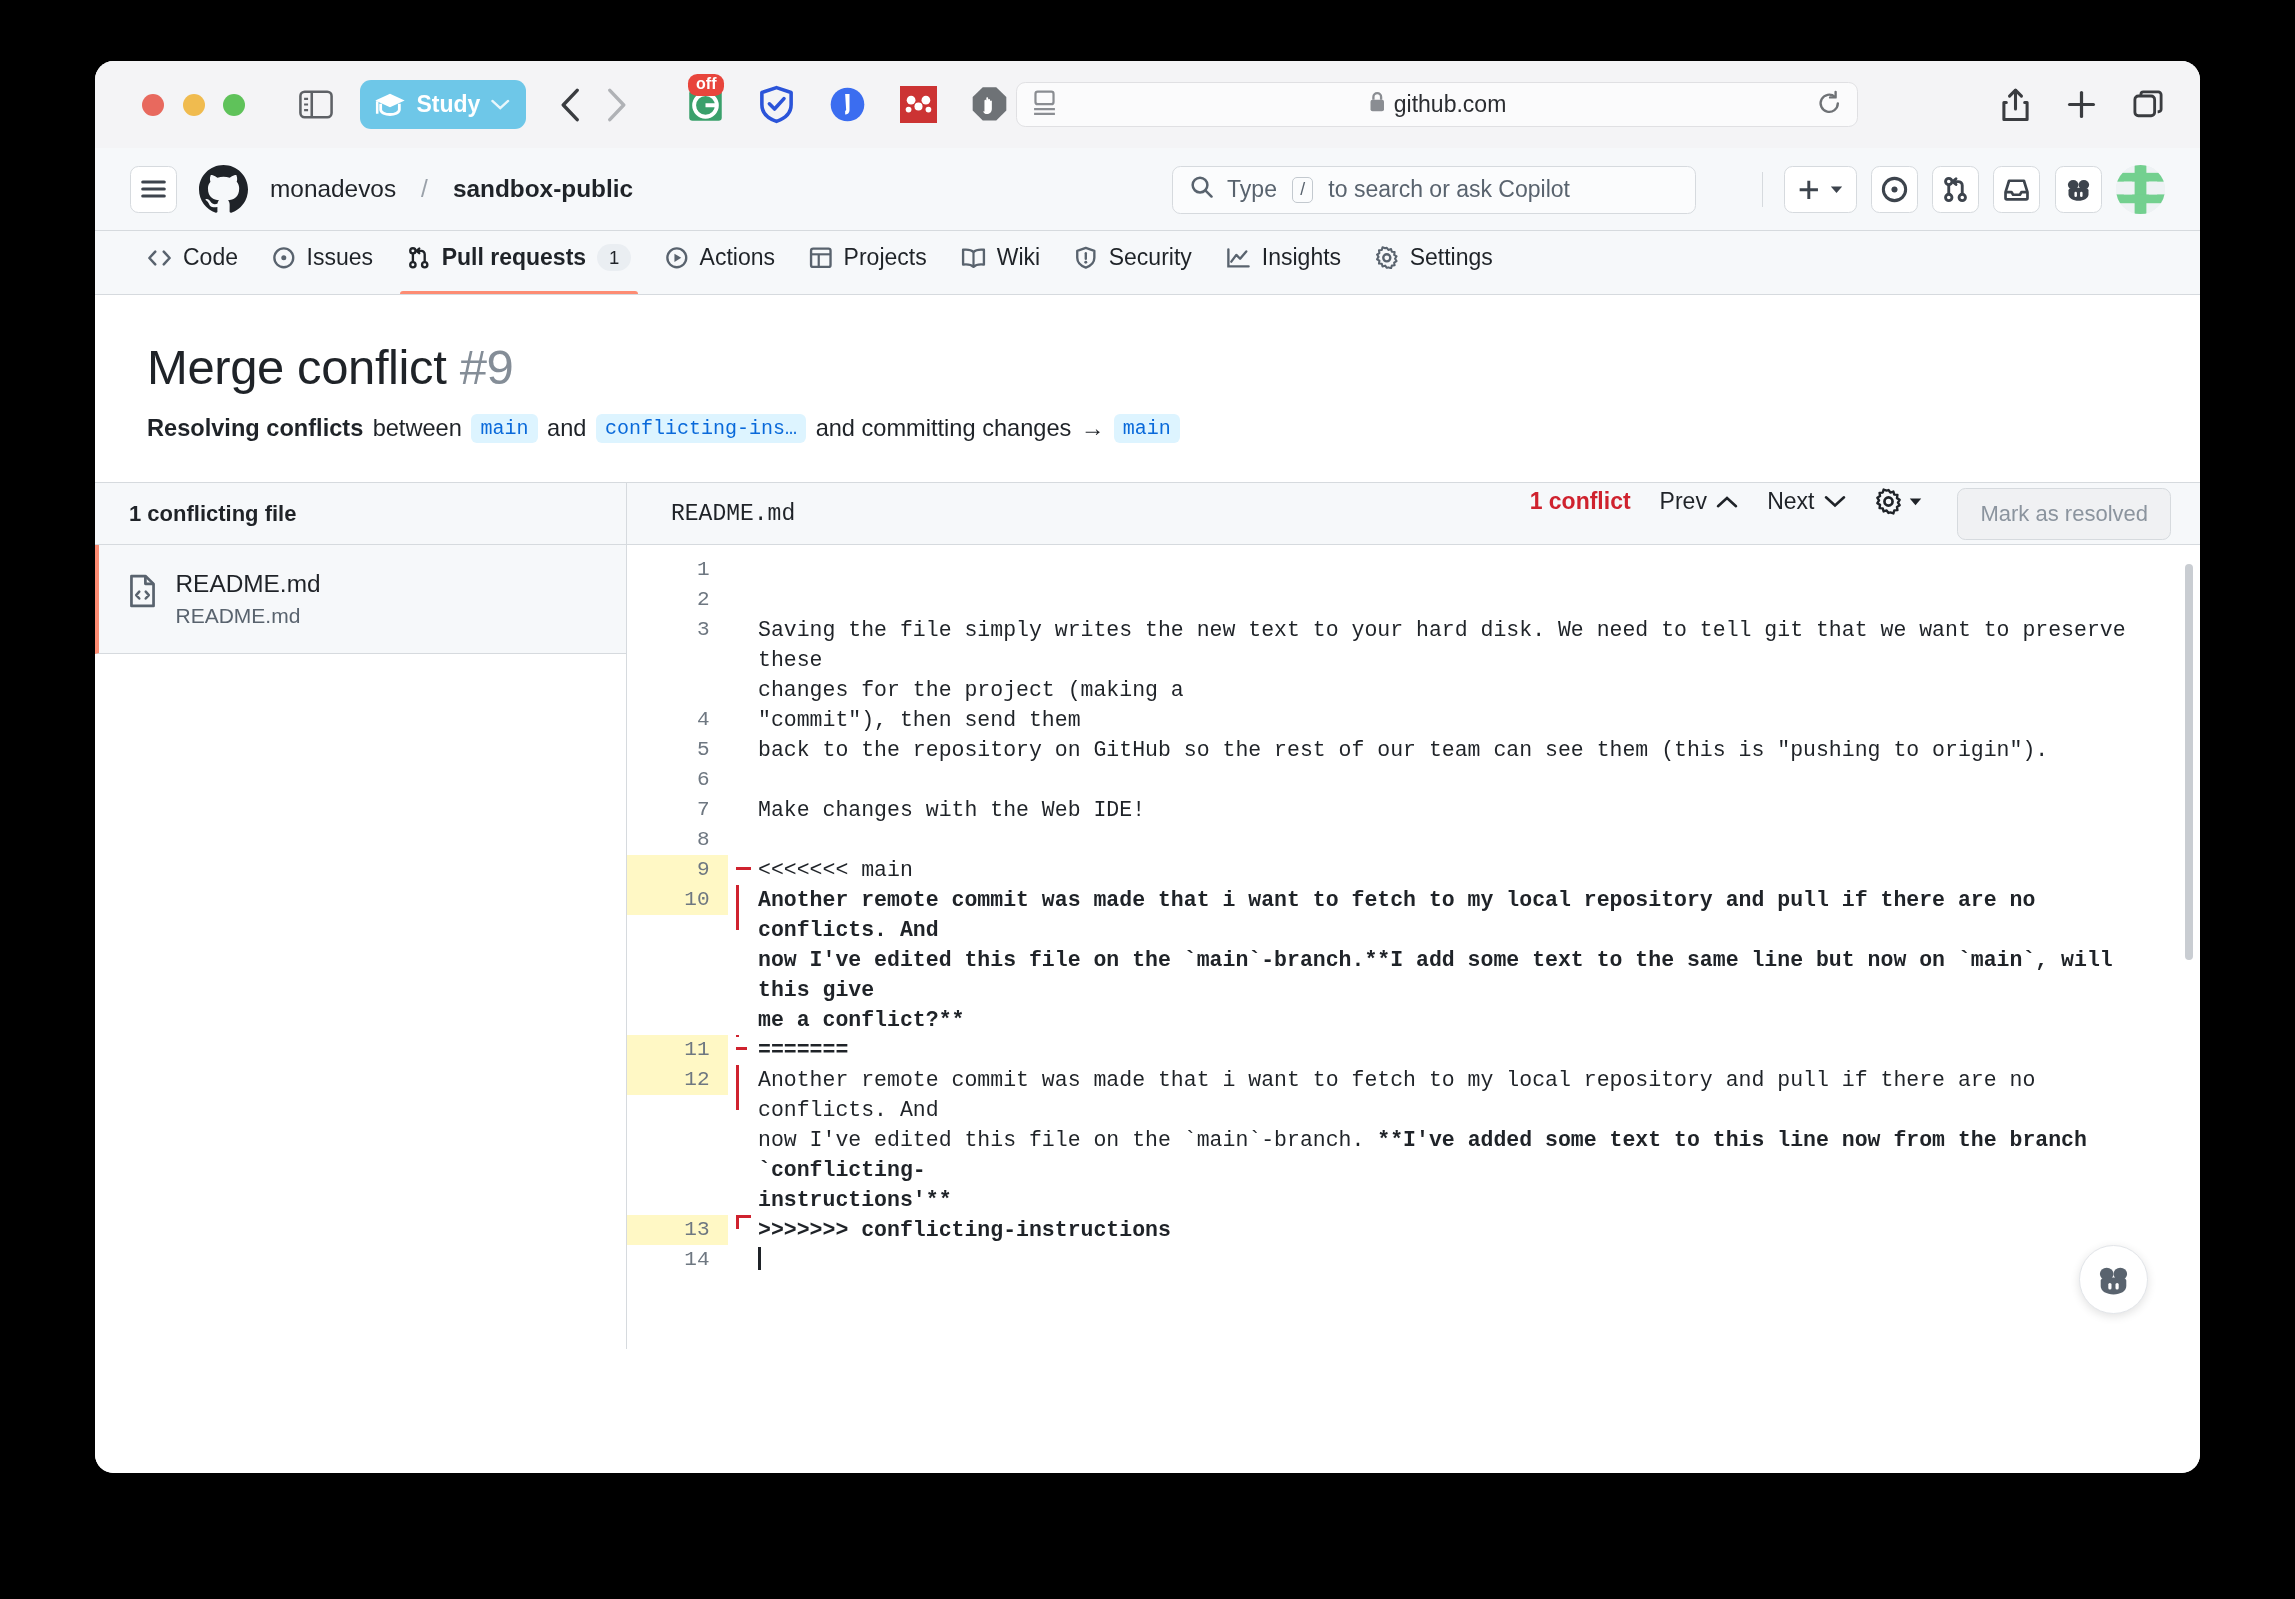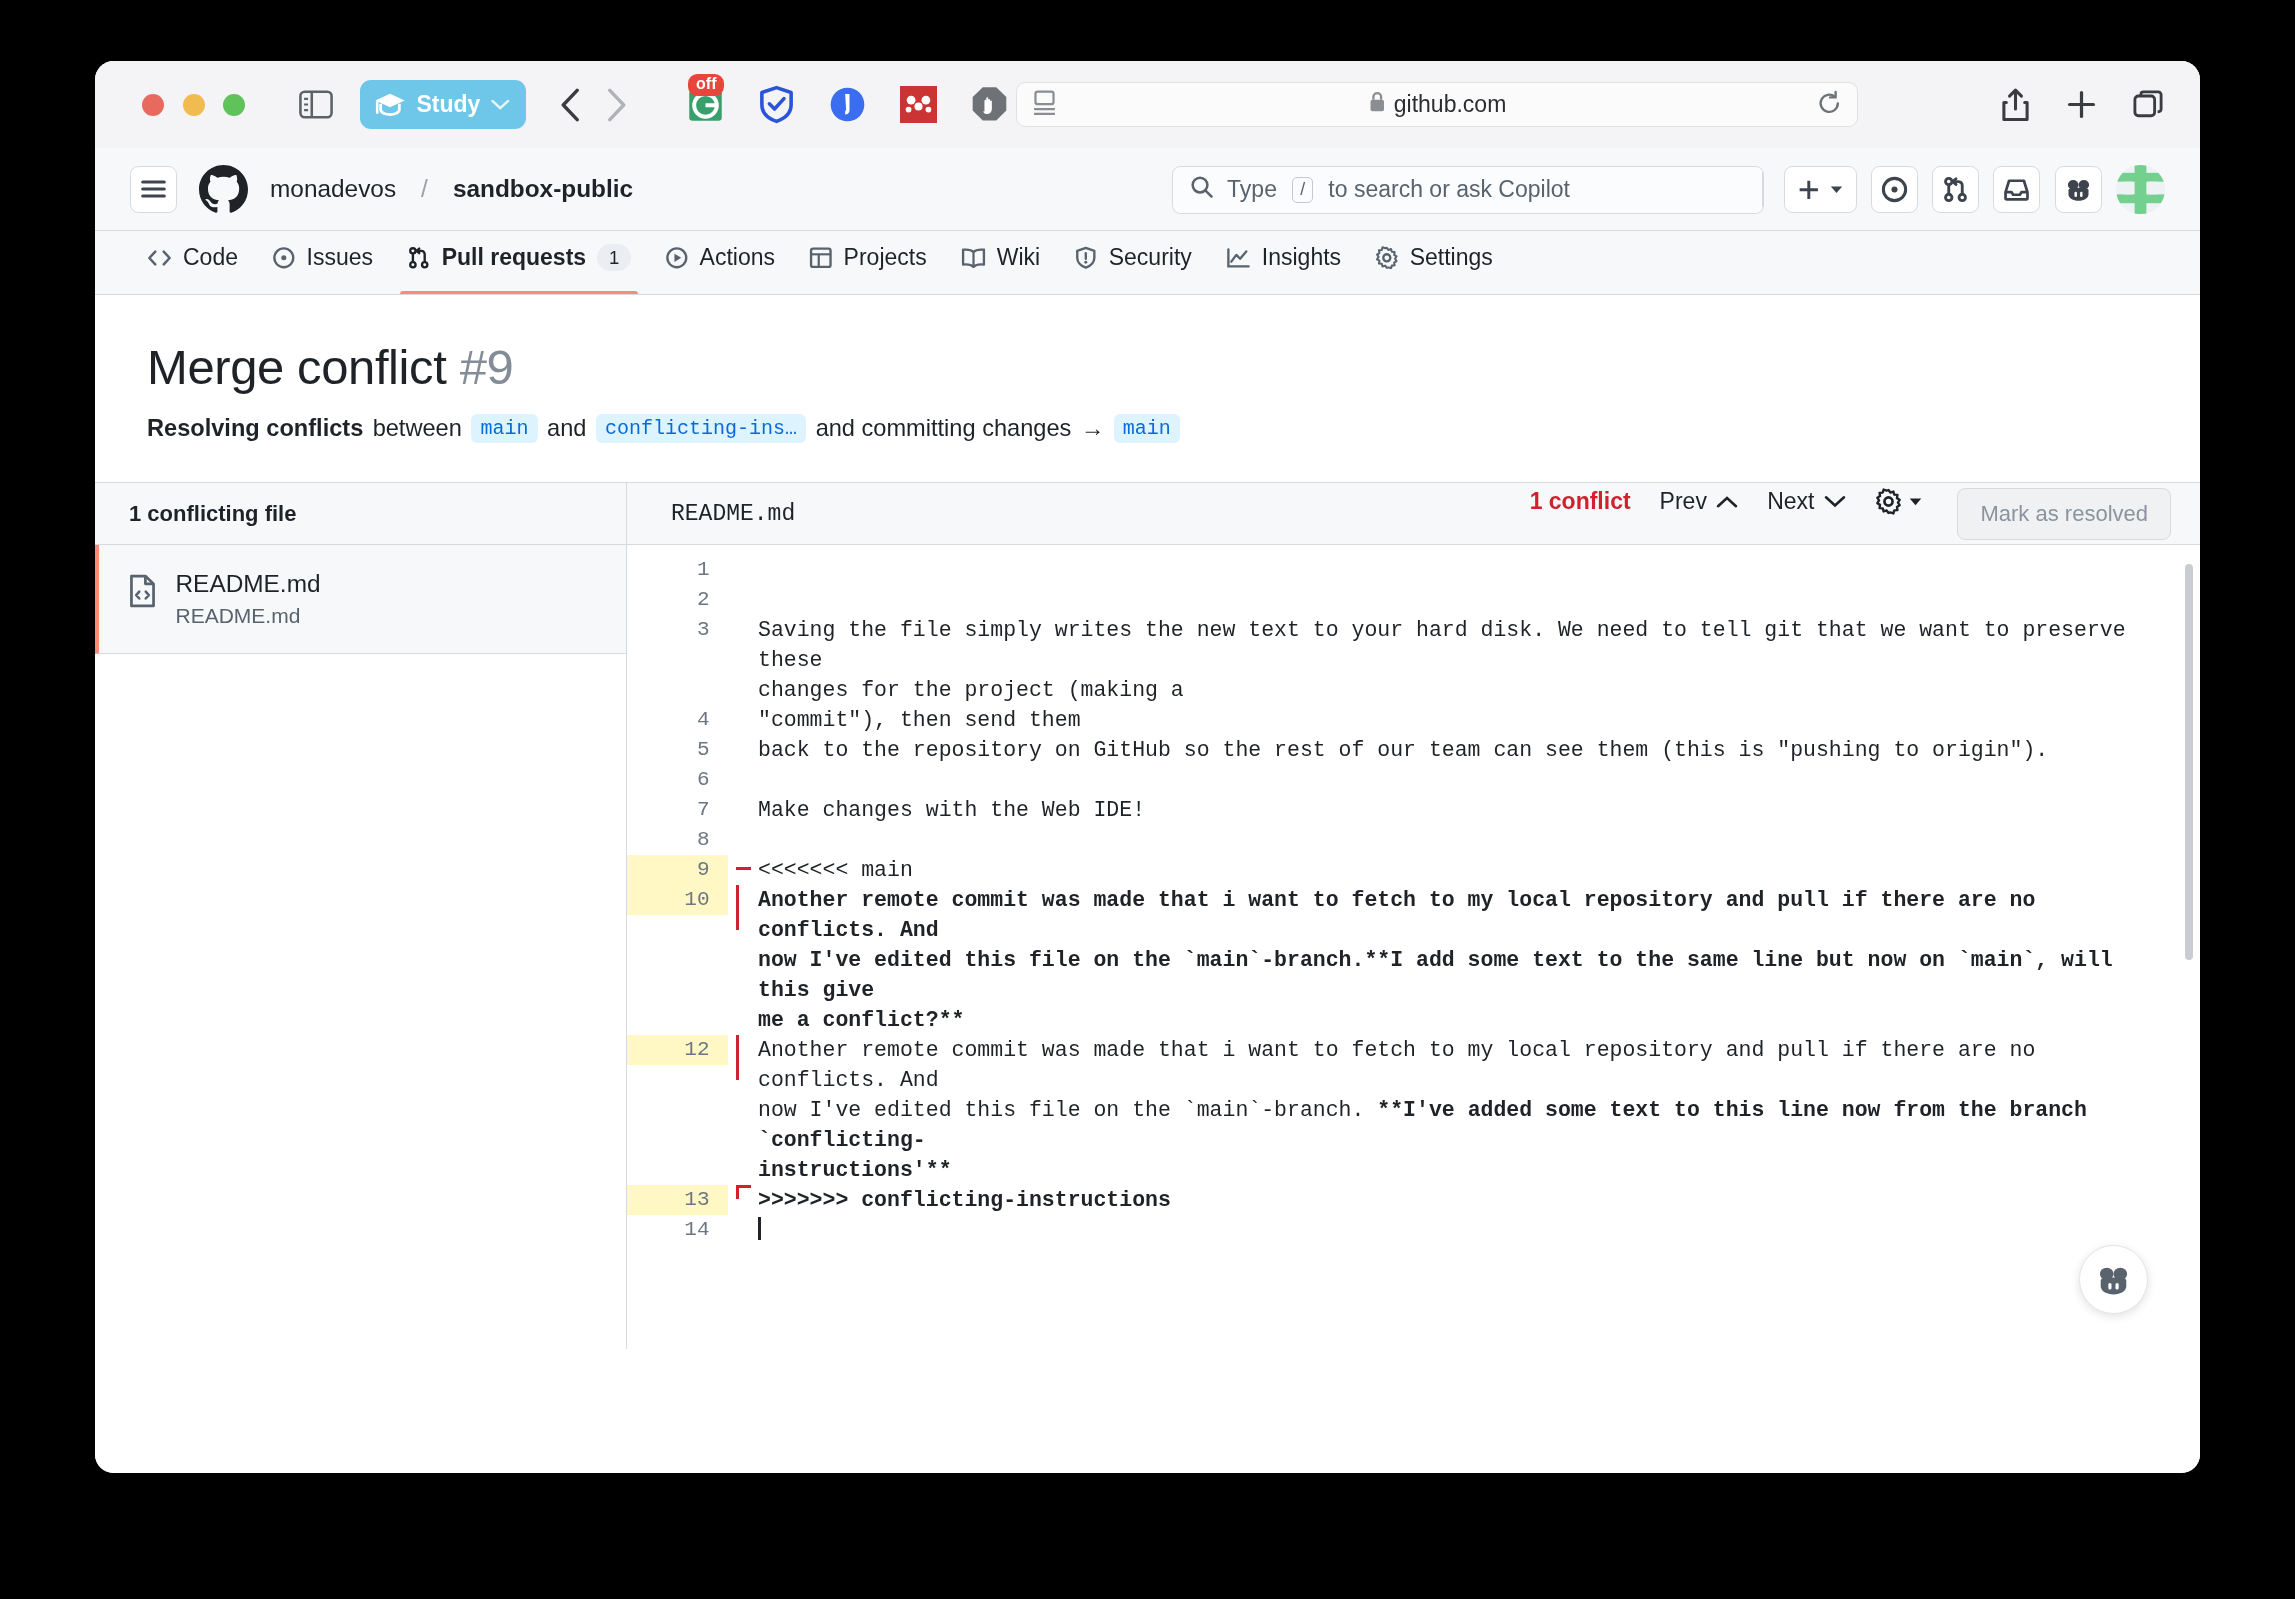--- a/index.html
+++ b/index.html
@@ -110,21 +110,21 @@
   .gh-mark { margin-left: 22px; display: flex; color: #1f2328; }
   .crumbs {
     margin-left: 22px; display: flex; align-items: center; gap: 25px;
     font-size: 24.4px; color: #1f2328;
   }
   .crumbs .sep { color: #9aa1a9; }
   .crumbs .repo { font-weight: 700; }
 
   .search-box {
     position: absolute; left: 1077px; top: 17.7px;
-    width: 592px; height: 48px;
+    width: 524px; height: 48px;
     background: #fbfcfd;
     border: 0.8px solid #d6dade;
     border-radius: 8.4px;
     display: flex; align-items: center; gap: 13.5px;
     padding: 0 17px;
     font-size: 23px; color: #59636e;
   }
   .slashkey {
     display: inline-flex; align-items: center; justify-content: center;
     border: 0.8px solid #c3c9cf; border-radius: 5px;
@@ -747,20 +747,28 @@
             <div class="row">
               <div class="gutter hl">10</div>
               <div class="marker-col">
                 <div class="brk" style="top:0;width:2.5px;height:45px;background:#cf222e;"></div>
               </div>
               <div class="code-text"><b>Another remote commit was made that i want to fetch to my local repository and pull if there are no conflicts. And
 now I've edited this file on the `main`-branch.**I add some text to the same line but now on `main`, will this give
 me a conflict?**</b></div>
             </div>
             <div class="row">
+              <div class="gutter hl">11</div>
+              <div class="marker-col">
+                <div class="brk brk-mid"></div>
+                <div class="brk" style="top:0;width:2.5px;bottom:-1.7px;background:#cf222e;"></div>
+              </div>
+              <div class="code-text"><b>=======</b></div>
+            </div>
+            <div class="row">
               <div class="gutter hl">12</div>
               <div class="marker-col">
                 <div class="brk" style="top:0;width:2.5px;height:45px;background:#cf222e;"></div>
               </div>
               <div class="code-text">Another remote commit was made that i want to fetch to my local repository and pull if there are no conflicts. And
 now I've edited this file on the `main`-branch. <b>**I've added some text to this line now from the branch `conflicting-
 instructions'**</b></div>
             </div>
             <div class="row">
               <div class="gutter hl">13</div>

